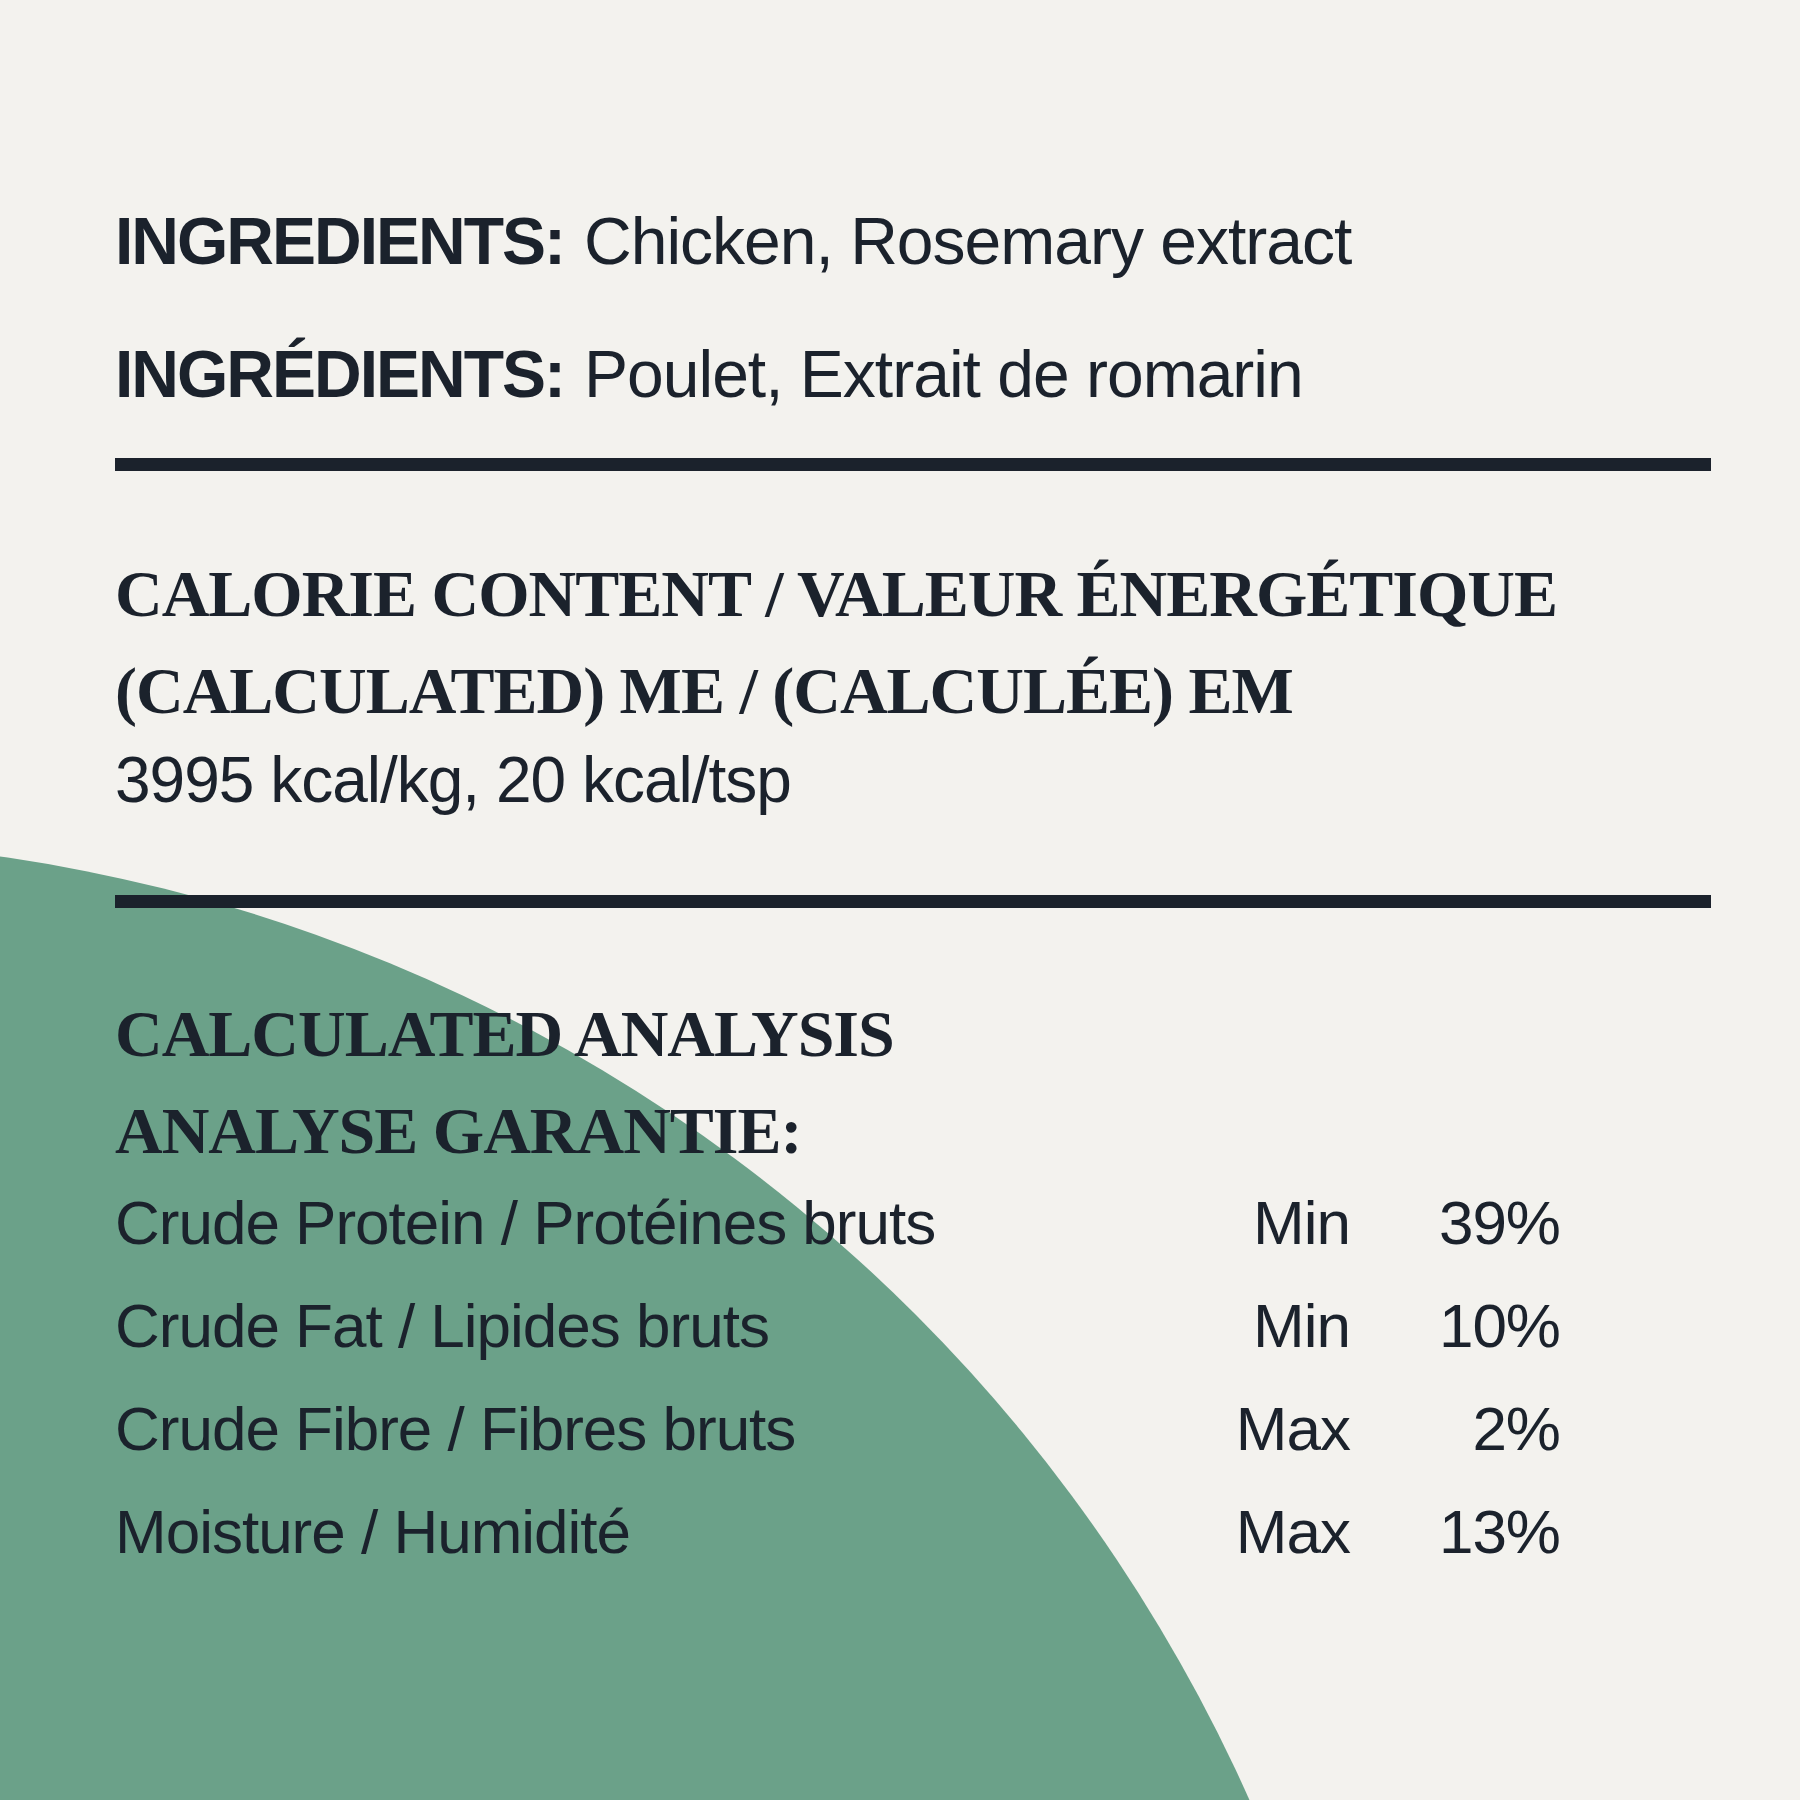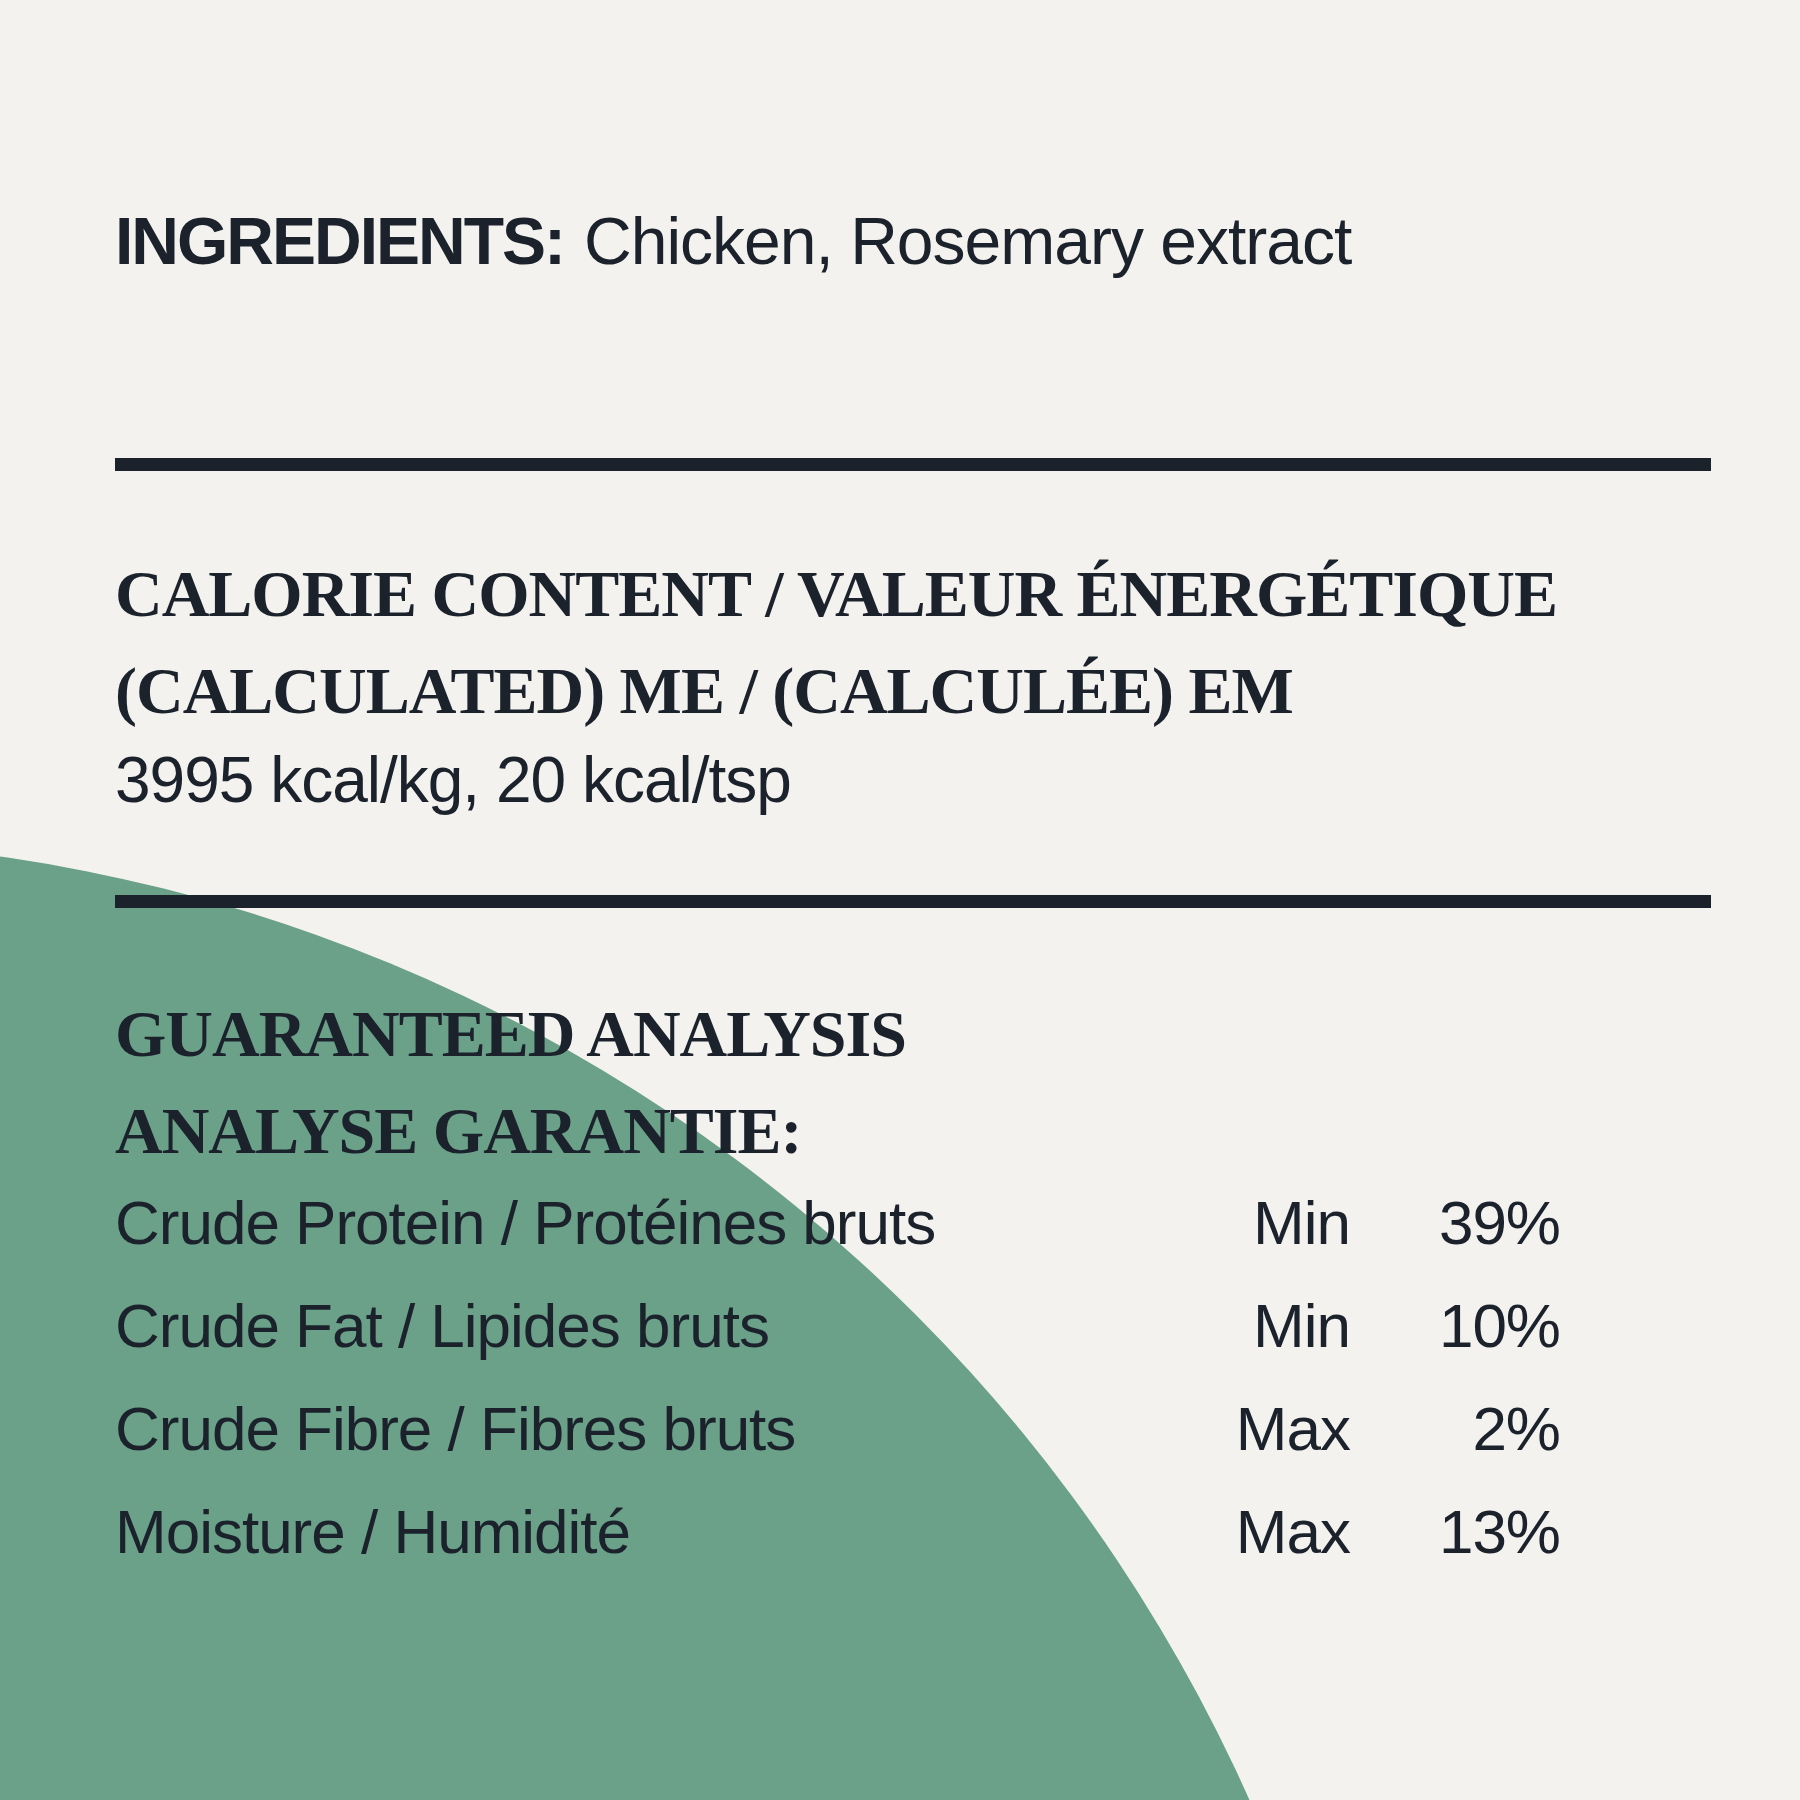--- a/index.html
+++ b/index.html
@@ -74,33 +74,36 @@
 
 <div class="canvas">
 
   <div class="green-circle"></div>
 
   <div class="content">
 
     <div class="line ing-line" style="top:208px;">
       <span class="ing-label">INGREDIENTS:</span><span class="ing-value">Chicken, Rosemary extract</span>
     </div>
+    <div class="line ing-line" style="top:341px;">
+      <span class="ing-label">INGRÉDIENTS:</span><span class="ing-value">Poulet, Extrait de romarin</span>
+    </div>
 
     <div class="divider" style="top:458px;"></div>
 
     <div class="section-heading" style="top:545px;">
       <div>CALORIE CONTENT / VALEUR ÉNERGÉTIQUE</div>
       <div>(CALCULATED) ME / (CALCULÉE) EM</div>
     </div>
     <div class="line kcal-line" style="top:748px;">3995 kcal/kg, 20 kcal/tsp</div>
 
     <div class="divider" style="top:895px;"></div>
 
     <div class="section-heading" style="top:985px;">
-      <div>GUARANTEED ANALYSIS</div>
+      <div>CALCULATED ANALYSIS</div>
       <div>ANALYSE GARANTIE:</div>
     </div>
 
     <div class="ga-table">
       <div class="ga-row">
         <span class="ga-name">Crude Protein / Protéines bruts</span>
         <span class="ga-qual">Min</span>
         <span class="ga-value">39%</span>
       </div>
       <div class="ga-row">

